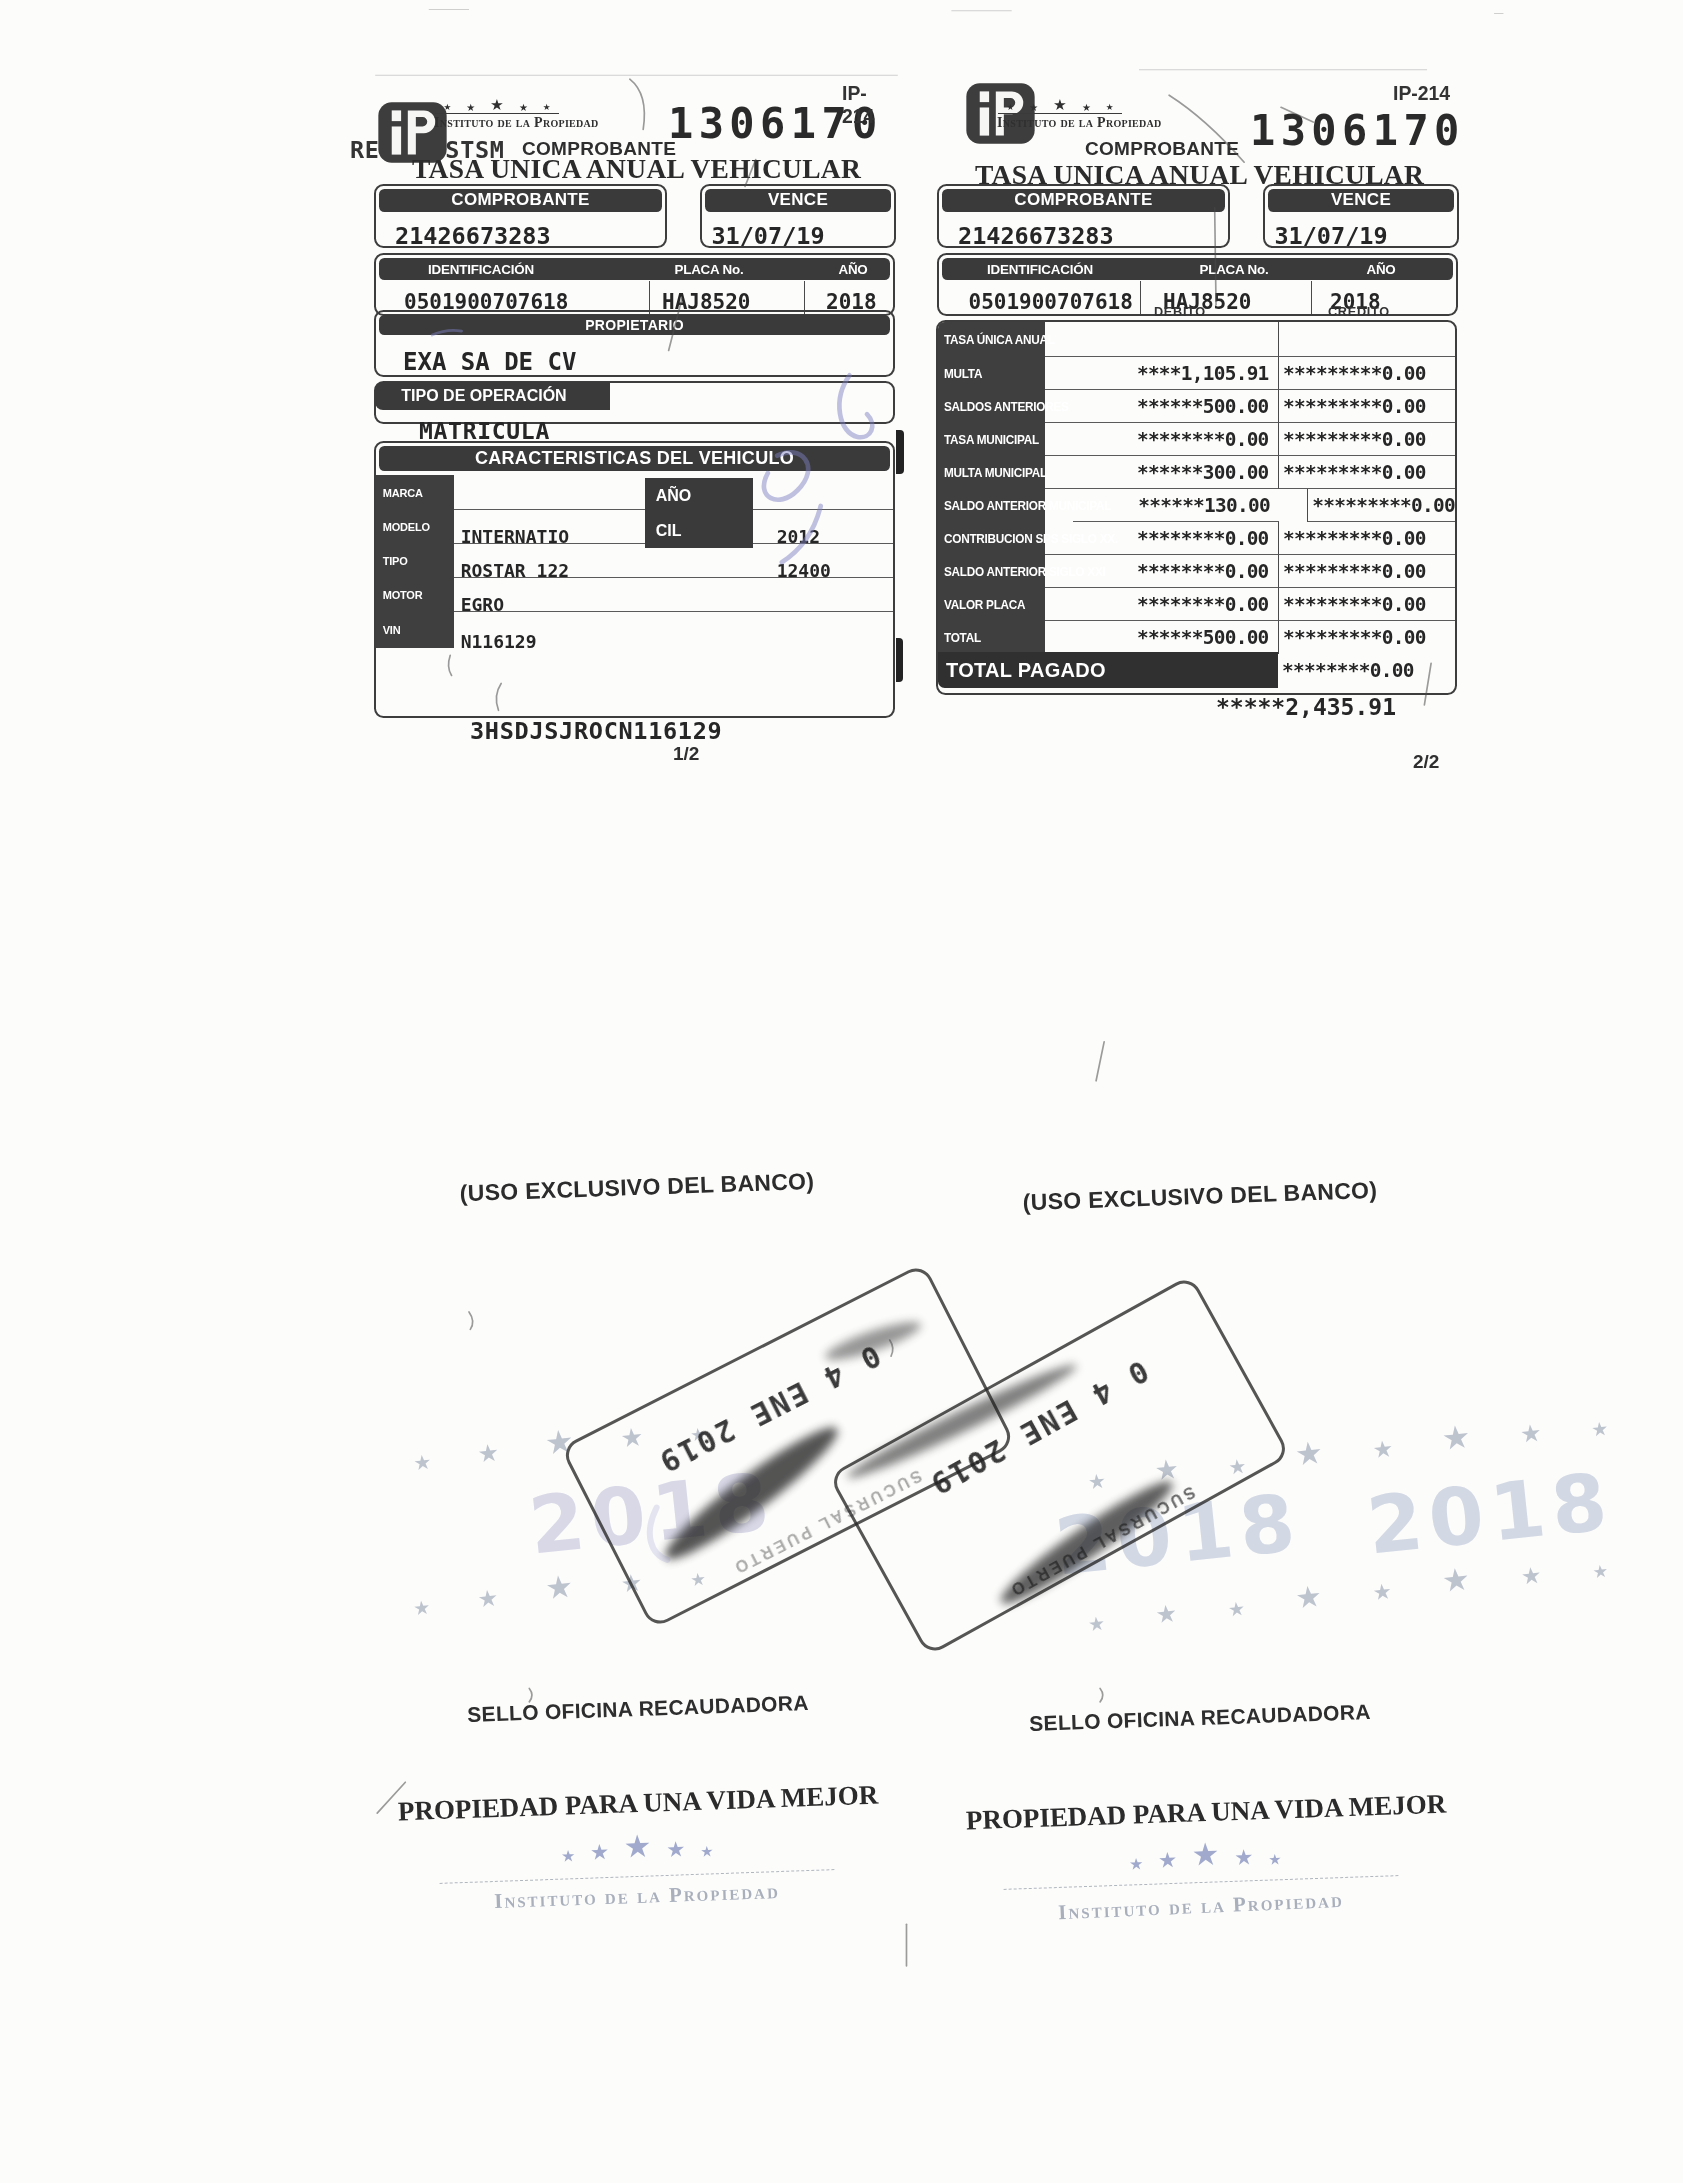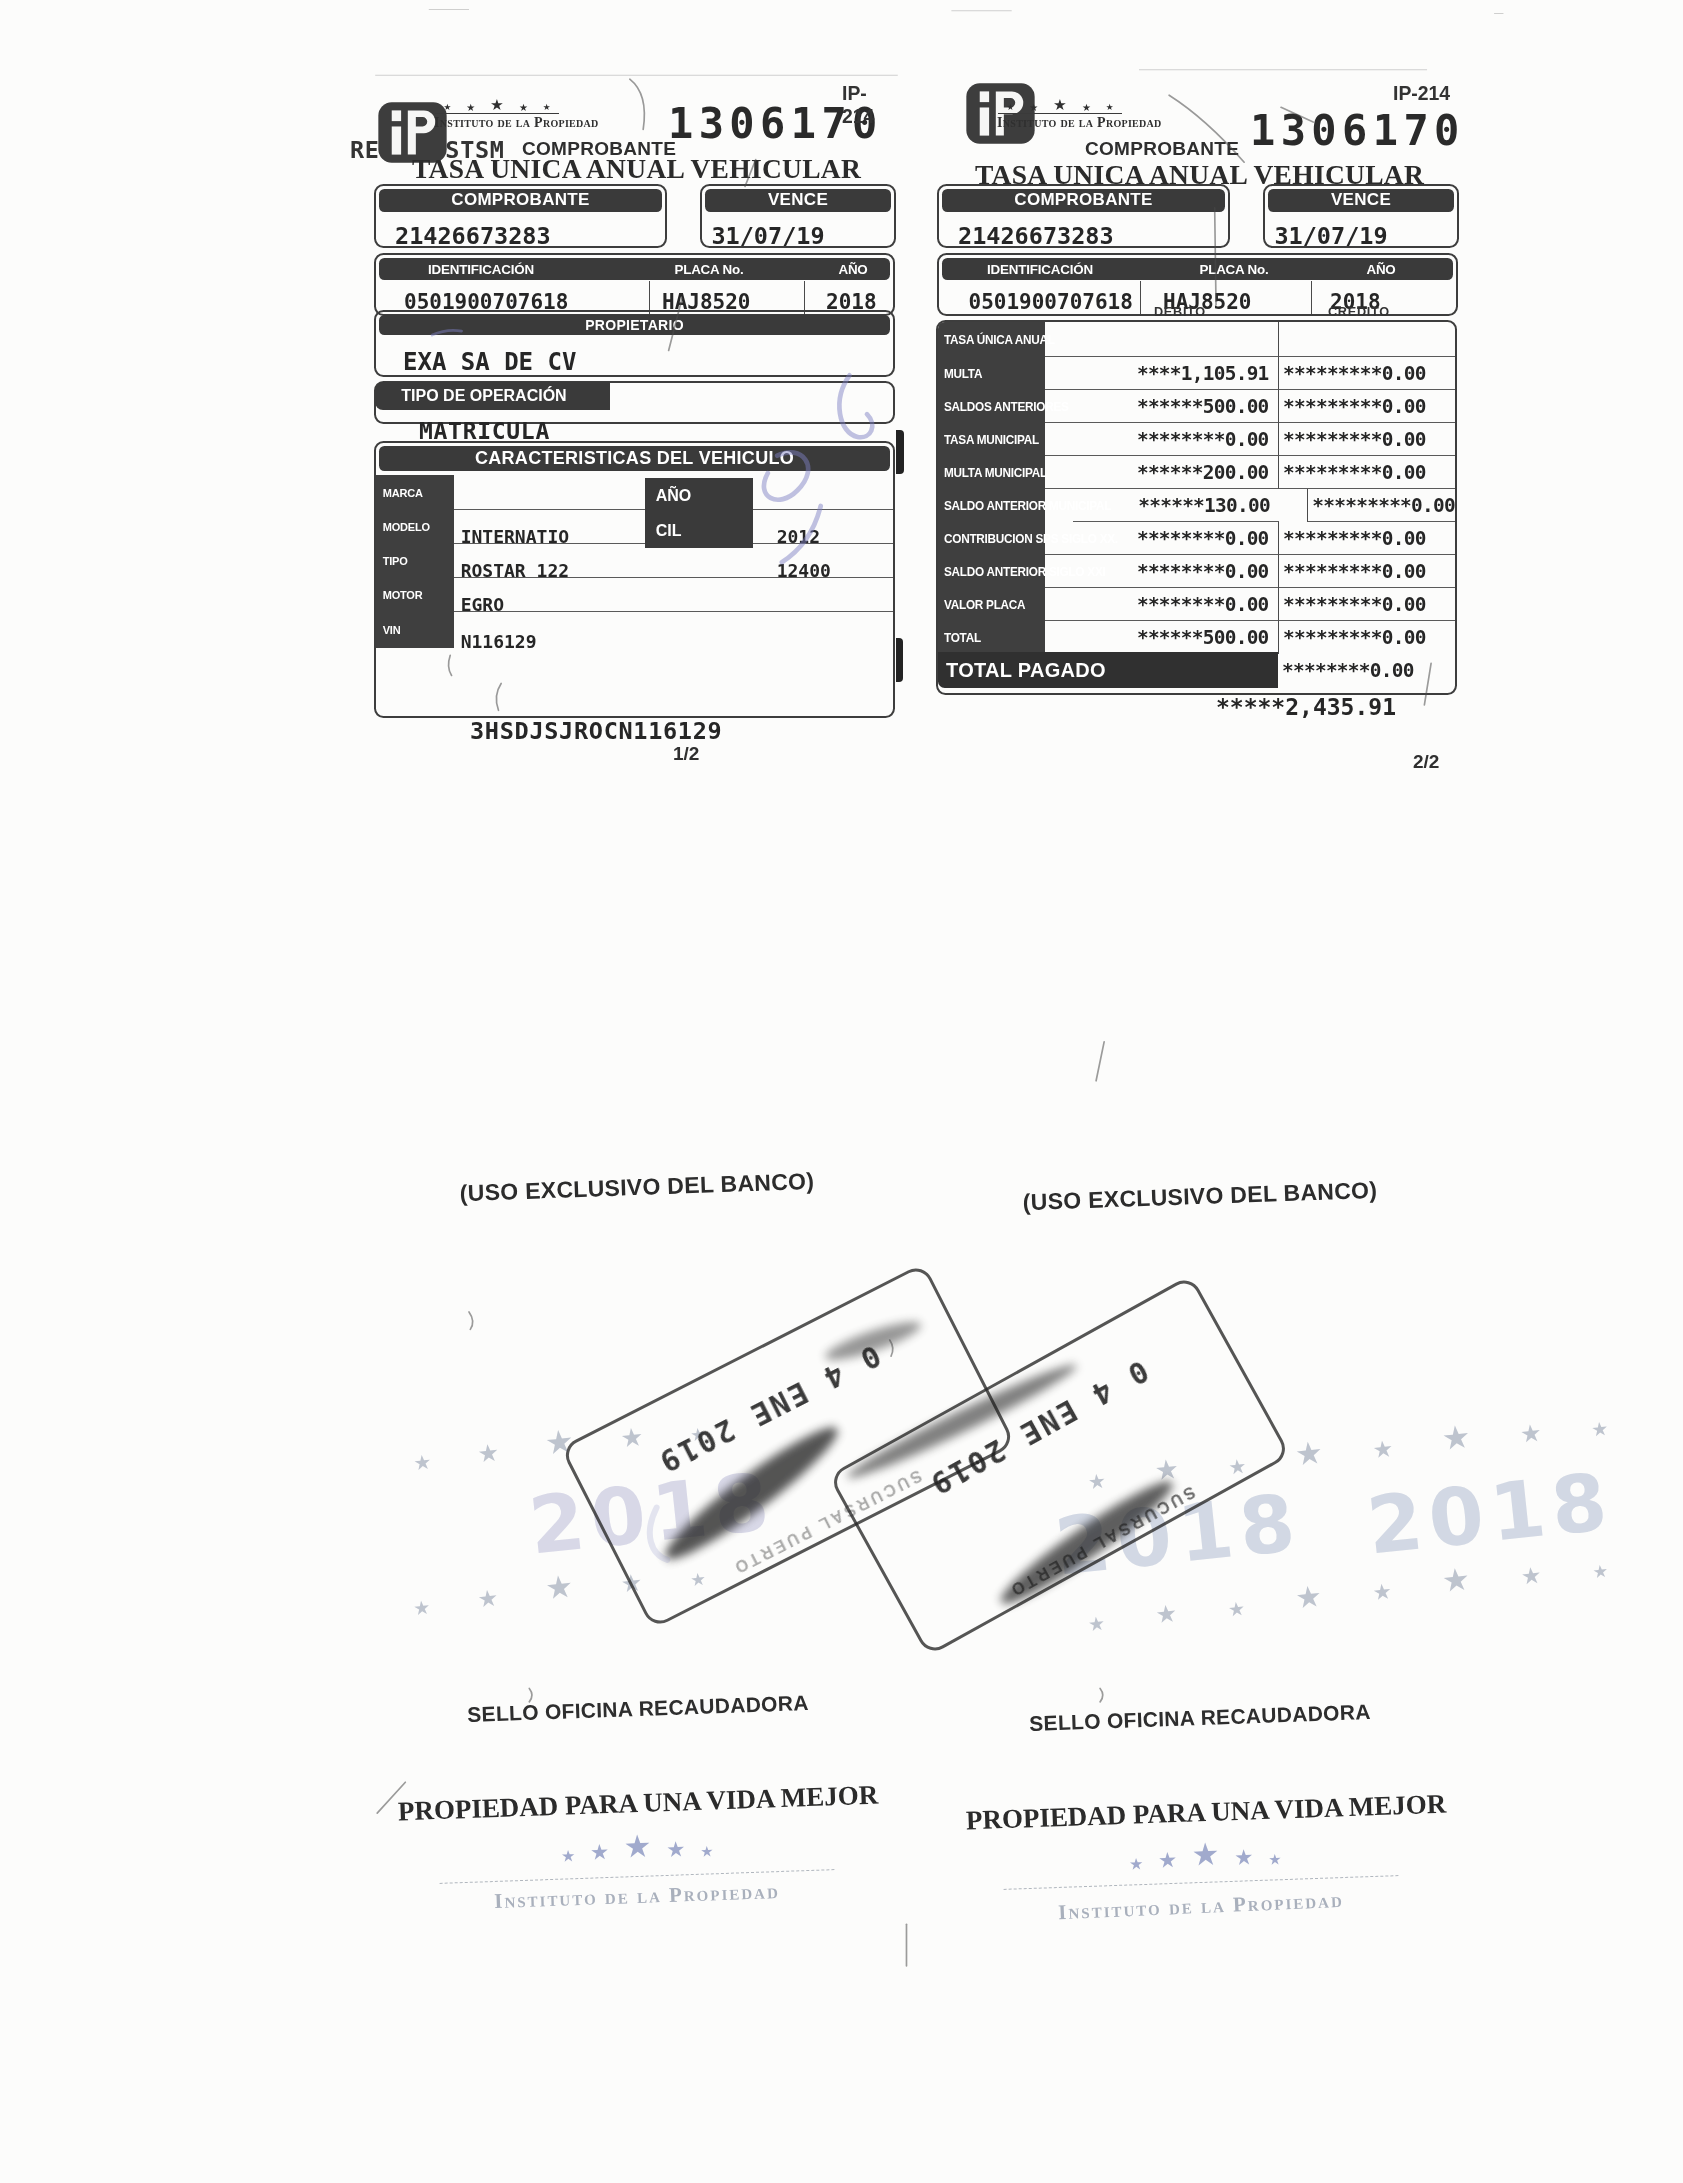--- a/index.html
+++ b/index.html
@@ -297,21 +297,21 @@
             </div>
             <div class="tax-credit">
               <span class="dotmx">*********0.00</span>
             </div>
           </div>
           <div class="tax-row" style="height: 33px;">
             <div class="tax-label">
               <span>MULTA MUNICIPAL</span>
             </div>
             <div class="tax-debit">
-              <span class="dotmx">******200.00</span>
+              <span class="dotmx">******300.00</span>
             </div>
             <div class="tax-credit">
               <span class="dotmx">*********0.00</span>
             </div>
           </div>
           <div class="tax-row" style="height: 33px; gap: 28px;">
             <div class="tax-label">
               <span>SALDO ANTERIOR MUNICIPAL</span>
             </div>
             <div class="tax-debit">

